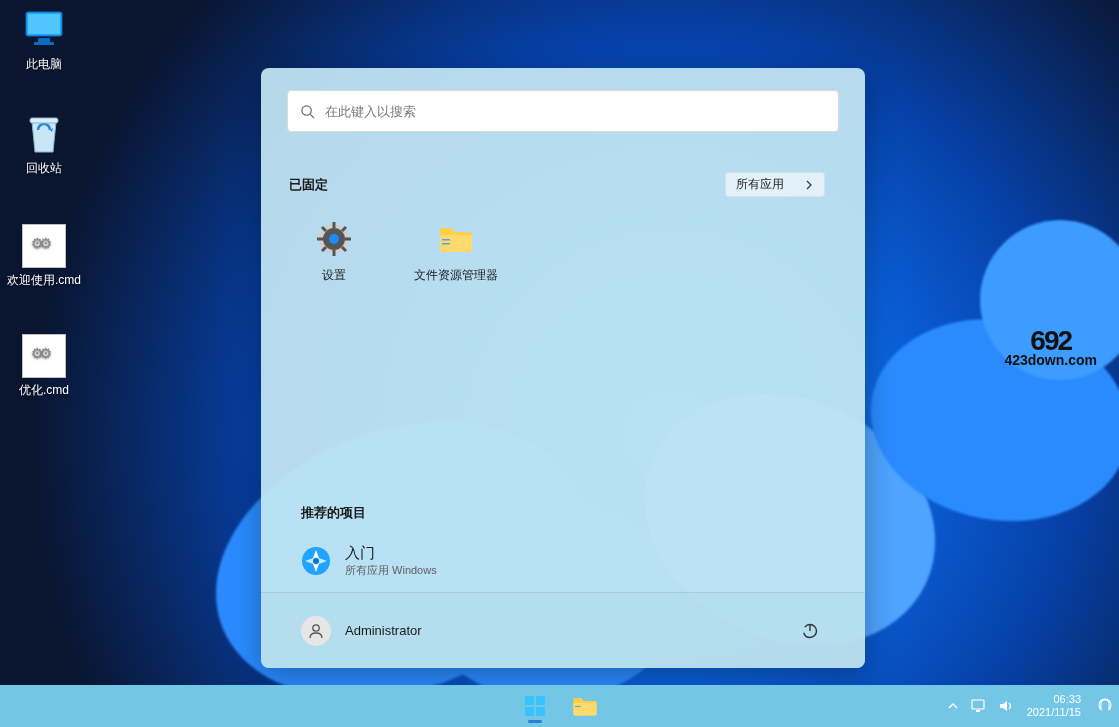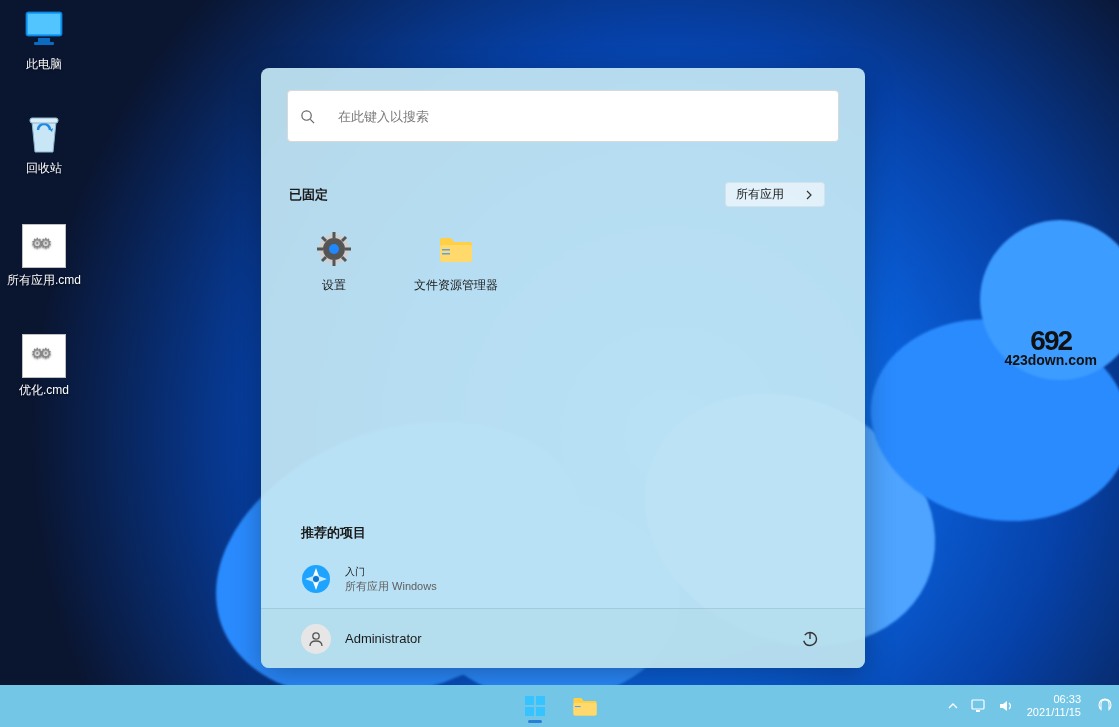--- a/index.html
+++ b/index.html
@@ -32,37 +32,37 @@
   .watermark .b{font-size:14px; letter-spacing:0;}
 
   
   .start {
     position:absolute; left:261px; top:68px; width:604px; height:600px;
     background:rgba(197,232,244,.92); border-radius:8px; box-shadow:0 8px 30px rgba(0,0,0,.3);
     display:flex; flex-direction:column;
     color:#1a1a1a;
   }
   .search-wrap { padding:22px 26px 0 26px; }
-  .search-box { background:#fff; border:1px solid #d9d9d9; border-radius:4px; height:52px; display:flex; align-items:center; padding:0 12px; gap:23px; }
+  .search-box { background:#fff; border:1px solid #d9d9d9; border-radius:4px; height:42px; display:flex; align-items:center; padding:0 12px; gap:10px; }
   .search-box input { border:none; outline:none; flex:1; font-size:13px; background:transparent; }
   .search-box input::placeholder{color:#7a7a7a;}
   .section { padding:16px 40px 0 28px; }
   .section-head { display:flex; justify-content:space-between; align-items:center; margin-top:24px; }
   .section-head h3 { font-size:13px; font-weight:600; }
   .all-apps-btn{ display:flex; gap:20px; align-items:center; font-size:12px; background:rgba(255,255,255,.6); border:1px solid rgba(0,0,0,.06); padding:3px 10px; border-radius:4px; cursor:pointer;}
   .pinned-grid{ display:flex; gap:32px; margin-top:24px; }
   .pin-item{ width:90px; display:flex; flex-direction:column; align-items:center; gap:10px; font-size:12px; cursor:pointer; text-align:center; }
   .pin-icon{ width:36px; height:36px; display:flex; align-items:center; justify-content:center; }
   .recommended{ margin-top:auto; padding:0 48px 10px 40px; }
   .recommended h3{ font-size:13px; font-weight:600; margin-bottom:18px; margin-top:150px;}
   .rec-item{ display:flex; align-items:center; gap:14px; cursor:pointer; padding:4px 0;}
   .rec-icon{ width:30px; height:30px; }
-  .rec-text .t{font-size:10px;}
+  .rec-text .t{font-size:15px;}
   .rec-text .s{font-size:11px; color:#5e5e5e;}
-  .user-bar{ height:60px; border-top:1px solid rgba(0,0,0,.08); background:rgba(176,219,234,.6); display:flex; align-items:center; padding:0 40px; gap:14px; border-radius:0 0 8px 8px; justify-content:space-between;}
+  .user-bar{ height:76px; border-top:1px solid rgba(0,0,0,.08); background:rgba(176,219,234,.6); display:flex; align-items:center; padding:0 40px; gap:14px; border-radius:0 0 8px 8px; justify-content:space-between;}
   .user-left{display:flex;align-items:center;gap:14px; cursor:pointer;}
   .avatar{ width:30px;height:30px;border-radius:50%;background:#e6e6e6;display:flex;align-items:center;justify-content:center;}
   .power-btn{cursor:pointer; width:30px;height:30px; display:flex; align-items:center; justify-content:center; border-radius:4px;}
 
   
   .taskbar{ position:absolute; bottom:0; left:0; right:0; height:42px; background:#74c6e7; display:flex; align-items:center; }
   .task-center{ position:absolute; left:50%; transform:translateX(-50%); display:flex; gap:10px; align-items:center; height:100%; }
   .task-item{ width:40px; height:40px; display:flex; align-items:center; justify-content:center; cursor:pointer; position:relative;}
   .task-item.active::after{content:"";position:absolute;bottom:3px;left:13px;width:14px;height:3px;border-radius:2px;background:#2a7fd6;}
   .task-right{ position:absolute; right:6px; display:flex; align-items:center; gap:12px; height:100%; color:#fff; font-size:11px;}
@@ -101,21 +101,21 @@
           <rect x="6" y="6" width="28" height="5" rx="2" fill="#dceff9" stroke="#8ab4cc"></rect>
         </svg>
     </div>
     <span>回收站</span>
   </div>
 
   <div class="desktop-icon di-cmd1">
     <div class="pic">
         <div class="cmd-file-sel"></div>
       </div>
-    <span>所有应用.cmd</span>
+    <span>欢迎使用.cmd</span>
   </div>
 
   <div class="desktop-icon di-cmd2">
     <div class="pic">
         <div class="cmd-file"></div>
       </div>
     <span>优化.cmd</span>
   </div>
 
   <div class="watermark">

